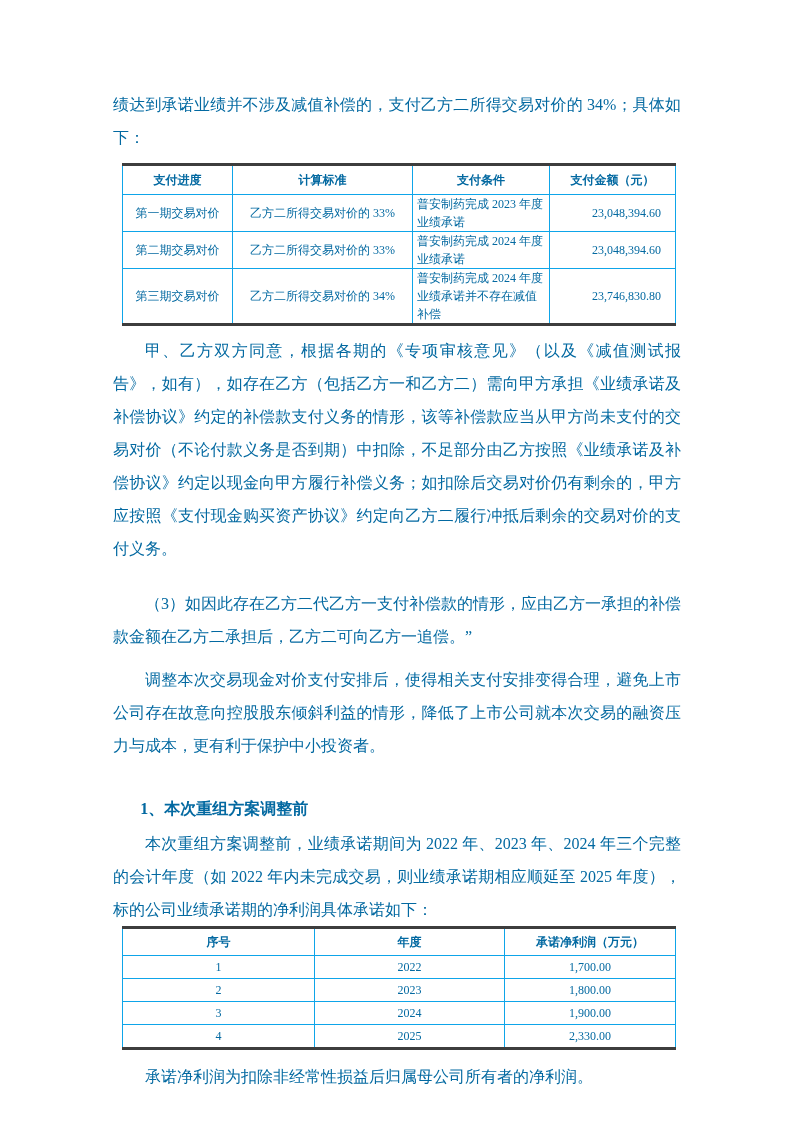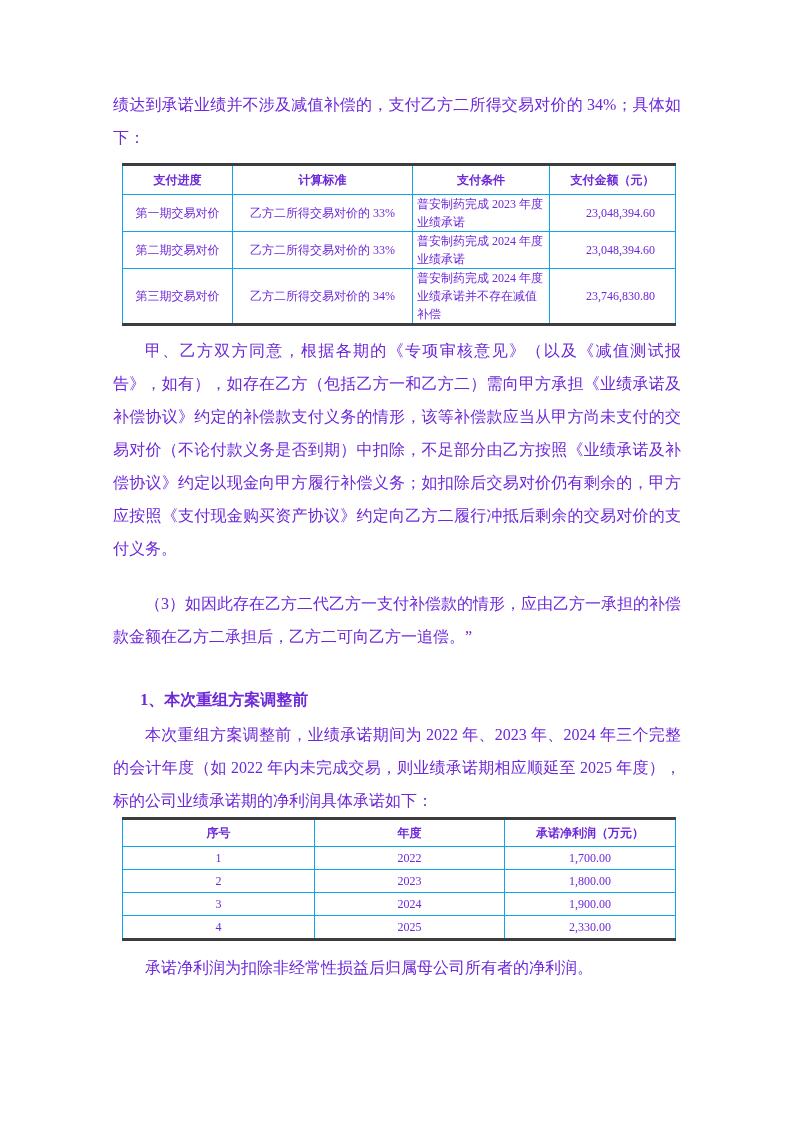--- a/index.html
+++ b/index.html
@@ -4,21 +4,21 @@
 <style>
   * { margin:0; padding:0; box-sizing:border-box; }
   html,body { background:#ffffff; }
   .page {
     position:relative;
     width:793px; height:1122px;
     margin:0 auto;
     background:#ffffff;
     overflow:hidden;
     font-family:"Liberation Serif","DejaVu Serif",serif;
-    color:#6d28d9;
+    color:#0369a1;
     border-radius:6px;
   }
   .content {
     position:absolute;
     left:113px; top:88px;
     width:568px;
     font-size:16px;
   }
   p { line-height:33px; text-align:justify; }
   .indent { text-indent:2em; }
@@ -37,21 +37,21 @@
     line-height:18px;
     overflow:hidden;
   }
   th { font-weight:bold; text-align:center; padding:5px 3px; }
   td { padding:0 4px; }
 
   .t-payment { margin-top:9px; }
   .t-payment td.c-progress { text-align:center; }
   .t-payment td.c-standard { text-align:center; }
   .t-payment td.c-cond     { text-align:left; }
-  .t-payment td.c-amt      { text-align:right; padding-right:20px; white-space:nowrap; }
+  .t-payment td.c-amt      { text-align:right; padding-right:14px; white-space:nowrap; }
   .t-payment td { padding-top:0; padding-bottom:0; }
   .t-payment tbody tr td { height:37px; }
 
   .p-agreement { margin-top:8px; }
   .p-item3     { margin-top:22px; }
   .p-adjust    { margin-top:10px; }
   .h-section   { margin-top:2px;  line-height:33px; font-weight:bold; text-indent:2em; }
   .h-sub       { margin-top:30px; line-height:33px; font-weight:bold; text-indent:1.7em; }
   .p-before    { margin-top:2px; }
 
@@ -103,20 +103,21 @@
             <td class="c-cond">普安制药完成 2024 年度业绩承诺并不存在减值补偿</td>
             <td class="c-amt">23,746,830.80</td>
           </tr>
         </tbody>
     </table>
 
     <p class="indent p-agreement">甲、乙方双方同意，根据各期的《专项审核意见》（以及《减值测试报告》，如有），如存在乙方（包括乙方一和乙方二）需向甲方承担《业绩承诺及补偿协议》约定的补偿款支付义务的情形，该等补偿款应当从甲方尚未支付的交易对价（不论付款义务是否到期）中扣除，不足部分由乙方按照《业绩承诺及补偿协议》约定以现金向甲方履行补偿义务；如扣除后交易对价仍有剩余的，甲方应按照《支付现金购买资产协议》约定向乙方二履行冲抵后剩余的交易对价的支付义务。</p>
 
     <p class="indent p-item3">（3）如因此存在乙方二代乙方一支付补偿款的情形，应由乙方一承担的补偿款金额在乙方二承担后，乙方二可向乙方一追偿。”</p>
 
+    <p class="indent p-adjust">调整本次交易现金对价支付安排后，使得相关支付安排变得合理，避免上市公司存在故意向控股股东倾斜利益的情形，降低了上市公司就本次交易的融资压力与成本，更有利于保护中小投资者。</p>
 
 
     <p class="h-sub">1、本次重组方案调整前</p>
 
     <p class="indent p-before">本次重组方案调整前，业绩承诺期间为 2022 年、2023 年、2024 年三个完整的会计年度（如 2022 年内未完成交易，则业绩承诺期相应顺延至 2025 年度），标的公司业绩承诺期的净利润具体承诺如下：</p>
 
     <table class="t-profit">
       <colgroup>
         <col style="width:192px">
           <col style="width:190px">

